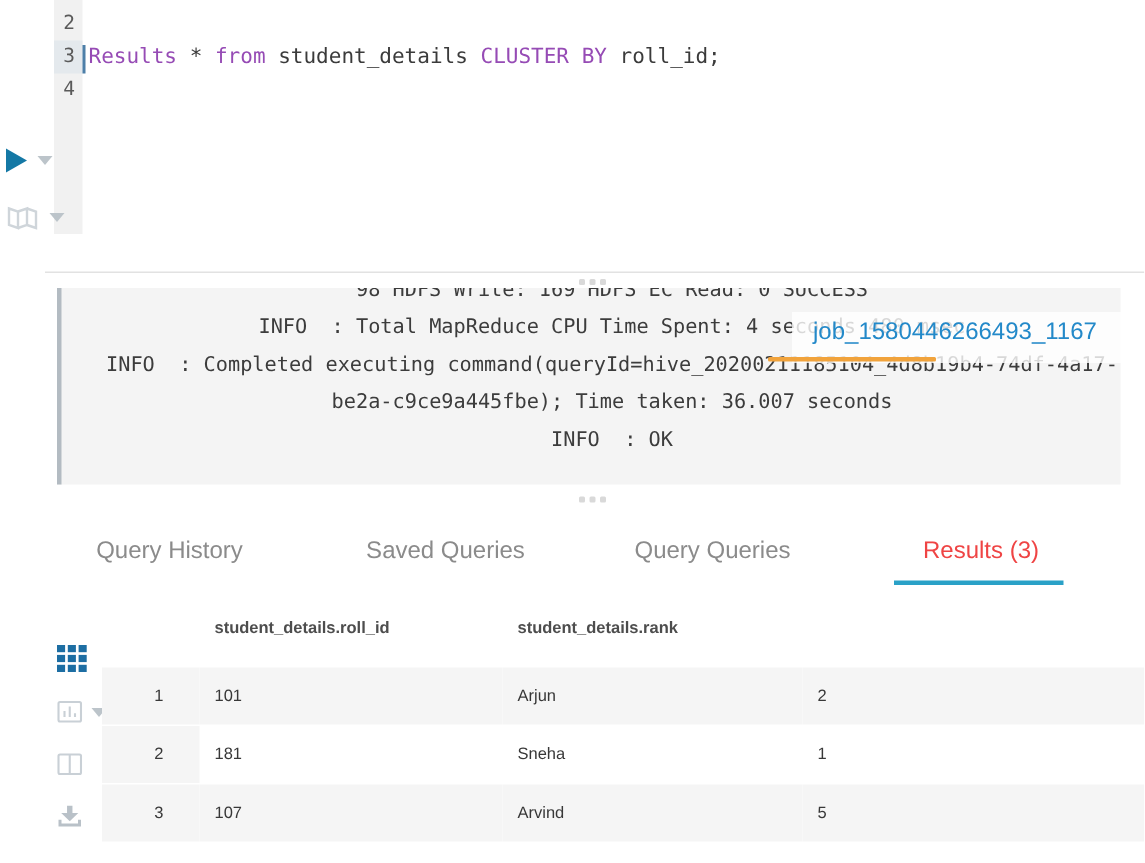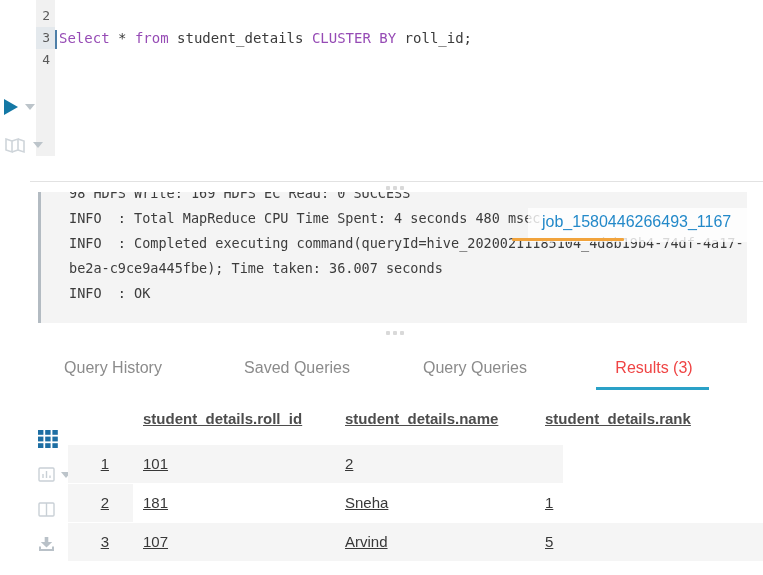--- a/index.html
+++ b/index.html
@@ -34,21 +34,21 @@
   .divider-top { position:absolute; left:30px; right:0; top:181px; height:1px; background:#e2e2e2; }
   .dots { position:absolute; display:flex; gap:3px; }
   .dots i { width:4px; height:4px; background:#d9d9d9; border-radius:1px; }
   .dots.top { left:386px; top:186px; }
   .dots.bottom { left:386px; top:331px; }
 
   
   .log { position:absolute; left:38px; top:192px; width:709px; height:131px;
          background:#f4f4f4; border-left:3px solid #b3bbc2; overflow:hidden;
          padding-left:28px; font-family:"DejaVu Sans Mono", monospace;
-         font-size:13.5px; color:#3c3c3c; }
+         font-size:13.5px; color:#3c3c3c;text-align:center; }
   .log .log-line { height:25px; line-height:25px; white-space:pre; }
   .log .log-line:first-child { margin-top:-11px; }
 
   .job-badge { position:absolute; left:528px; top:208px; width:244px; height:34px;
                background:rgba(255,255,255,0.8); }
   .job-link { display:block; padding:5px 0 0 14px; font-size:16px; color:#2389c9;
               text-decoration:none; cursor:pointer; }
   .job-progress { position:absolute; left:512px; top:238px; width:112px; height:3px;
                   background:#f1a33c; border-radius:1px; }
 
@@ -61,21 +61,21 @@
 
   
   .results-rail { position:absolute; left:38px; top:430px; width:40px; }
   .results-rail .icon-row { display:flex; align-items:center; gap:6px; }
   .grid-icon { cursor:pointer; }
   .rail-gap-1 { margin-top:19px; } .rail-gap-2 { margin-top:20px; } .rail-gap-3 { margin-top:20px; }
   .results-rail svg { display:block; cursor:pointer; }
 
   
   .results-table { position:absolute; left:68px; top:400px; width:695px; }
-  .trow, .thead { display:flex; height:38px; align-items:center; font-size:15px; color:#383838;text-decoration:underline; }
+  .trow, .thead { display:flex; height:38px; align-items:center; font-size:11px; color:#383838; }
   .thead { font-weight:bold; color:#4d4d4d; }
   .tbody { margin-top:7px; }
   .trow { margin-bottom:1px; }
   .c0 { width:65px; text-align:right; padding-right:24px; height:100%; line-height:38px; }
   .c1 { width:202px; padding-left:10px; height:100%; line-height:38px; }
   .c2 { width:200px; padding-left:10px; height:100%; line-height:38px; }
   .c3 { width:228px; padding-left:10px; height:100%; line-height:38px; }
   .trow.odd .c0, .trow.odd .c1, .trow.odd .c2, .trow.odd .c3 { background:#f5f5f5; }
   .trow.even .c0 { background:#f5f5f5; }
 </style>
@@ -88,21 +88,21 @@
     <div class="gutter">
       <div class="lines">
         <div class="ln">2</div>
         <div class="ln active">3</div>
         <div class="ln">4</div>
       </div>
     </div>
     <div class="cursor"></div>
     <div class="code">
       <div class="code-line"></div>
-      <div class="code-line"><span class="kw">Select</span><span> * </span><span class="kw">from</span><span> student_details </span><span class="kw">CLUSTER BY</span><span> roll_id;</span></div>
+      <div class="code-line"><span class="kw">Results</span><span> * </span><span class="kw">from</span><span> student_details </span><span class="kw">CLUSTER BY</span><span> roll_id;</span></div>
       <div class="code-line"></div>
     </div>
   </div>
 
   <div class="action-rail">
     <div class="rail-row">
       <span class="play-icon"></span>
       <span class="chev"></span>
     </div>
     <div class="rail-row">
@@ -190,27 +190,27 @@
           <path d="M1 9.5 L3 9.5 L3 12 L14 12 L14 9.5 L16 9.5 L16 14 L1 14 Z"></path>
         </g>
       </svg>
     </div>
   </div>
 
   <div class="results-table">
     <div class="thead">
       <div class="c0"></div>
       <div class="c1">student_details.roll_id</div>
-      <div class="c2">student_details.name</div>
       <div class="c3">student_details.rank</div>
     </div>
     <div class="tbody">
       <div class="trow odd">
         <div class="c0">1</div>
         <div class="c1">101</div>
+        <div class="c2">Arjun</div>
         <div class="c3">2</div>
       </div>
       <div class="trow even">
         <div class="c0">2</div>
         <div class="c1">181</div>
         <div class="c2">Sneha</div>
         <div class="c3">1</div>
       </div>
       <div class="trow odd">
         <div class="c0">3</div>

